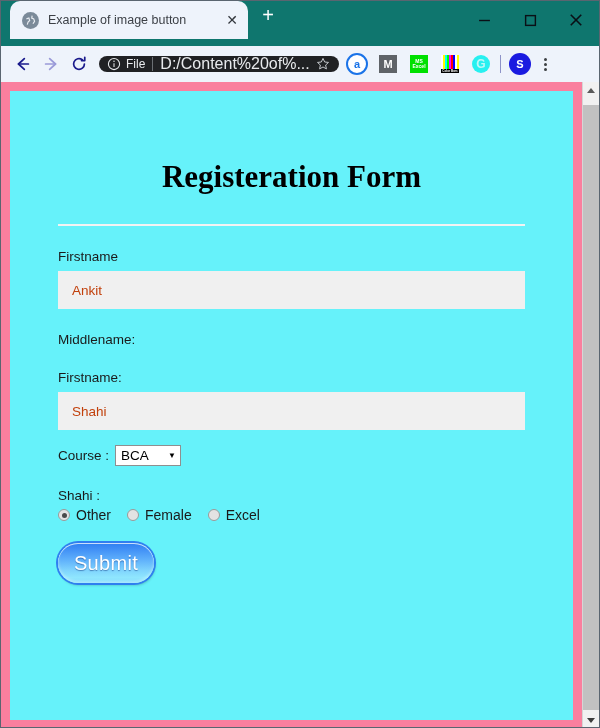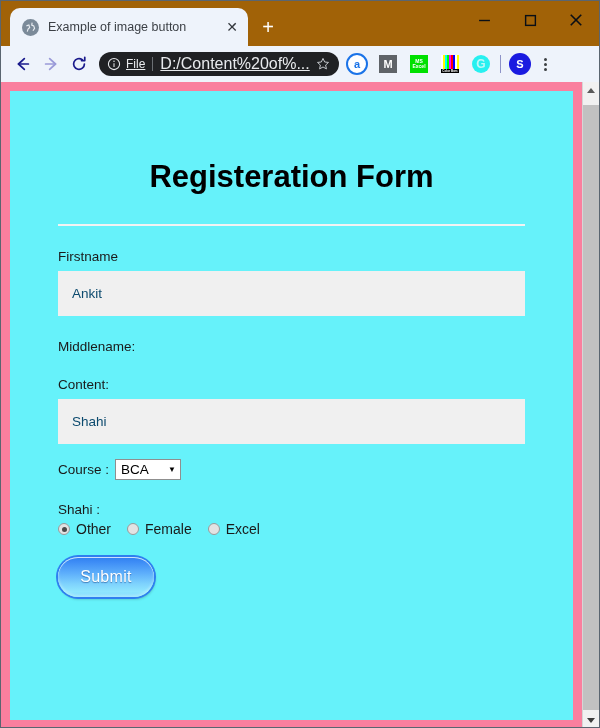--- a/index.html
+++ b/index.html
@@ -15,23 +15,23 @@
     box-sizing: border-box;
     border: 1px solid #5a6570;
     background: #0b8ffc;
     overflow: hidden;
   }
 
   
   .tabstrip {
     position: relative;
     height: 45px;
-    background: #a16207;
-    display: flex;
-    align-items: flex-end;
+    background: #0f766e;
+    display: flex;
+    align-items: flex-start;
   }
   .tab {
     position: relative;
     margin-left: 9px;
     width: 238px;
     height: 38px;
     background: #eef3fb;
     border-radius: 10px 10px 0 0;
     display: flex;
     align-items: center;
@@ -94,30 +94,29 @@
     box-sizing: border-box;
   }
   .navbtn {
     width: 28px; height: 28px;
     display: flex; align-items: center; justify-content: center;
     flex: 0 0 auto;
   }
   .omnibox {
     flex: 0 0 auto;
     width: 240px;
-    height: 24px;
+    height: 16px;
     margin-left: 6px;
     background: #202124;
     border-radius: 13px;
     display: flex;
     align-items: center;
     padding: 0 8px 0 7px;
     box-sizing: border-box;
     color: #e8eaed;
-    text-decoration: underline;
   }
   .omni-info {
     width: 15px; height: 15px;
     flex: 0 0 auto;
     display: flex; align-items: center; justify-content: center;
   }
   .omni-scheme {
     font-size: 12px;
     margin-left: 5px;
     color: #e8eaed;
@@ -242,43 +241,44 @@
     padding: 0 48px;
   }
   h1.form-title {
     margin: 0;
     padding-top: 68px;
     text-align: center;
     font-size: 31px;
     font-weight: bold;
     color: #000000;
     letter-spacing: 0px;
+    font-family: Liberation Serif, serif;
   }
   hr.rule {
     border: none;
     border-top: 2px solid #f3f3f3;
     margin: 29px 0 0 0;
   }
   .field { margin-top: 23px; }
   .field-label {
     font-size: 13.5px;
     color: #1a1a1a;
     margin-bottom: 7px;
   }
   .text-input {
     display: block;
     width: 100%;
     box-sizing: border-box;
-    height: 45px;
+    height: 38px;
     background: #f0f0f0;
     border: none;
     outline: none;
     font-family: "Liberation Sans", sans-serif;
     font-size: 13.5px;
-    color: #0c4a6e;
+    color: #c2410c;
     padding: 0 14px;
   }
   .row-course {
     margin-top: 15px;
     display: flex;
     align-items: center;
     font-size: 13.5px;
     color: #1a1a1a;
   }
   .select-box {
@@ -338,21 +338,21 @@
     border: none;
     border-radius: 20px;
     background: linear-gradient(180deg,
        #2f7ff0 0%, #3f8ef6 14%, #5fb0fb 42%, #7fd3fd 68%, #8fe6fe 86%, #7fdcfd 100%);
     box-shadow: inset 0 1px 0 rgba(255,255,255,0.75),
                 inset 0 -2px 3px rgba(255,255,255,0.35),
                 0 0 0 2px #2f7ff0,
                 1px 2px 3px rgba(0,0,0,0.28);
     color: #ffffff;
     font-family: "Liberation Sans", sans-serif;
-    font-size: 16px;
+    font-size: 20px;
     letter-spacing: 0.3px;
     text-shadow: 0 1px 1px rgba(20,60,130,0.55);
     display: flex; align-items: center; justify-content: center;
     padding: 0;
   }
 
   
   .scrollbar {
     width: 17px;
     height: 100%;
@@ -517,21 +517,21 @@
           <div class="field">
             <div class="field-label">Firstname</div>
             <input class="text-input" type="text" value="Ankit" style="">
           </div>
 
           <div class="field">
             <div class="field-label">Middlename:</div>
           </div>
 
           <div class="field">
-            <div class="field-label">Content:</div>
+            <div class="field-label">Firstname:</div>
             <input class="text-input" type="text" value="Shahi" style="">
           </div>
 
           <div class="row-course">
             <span>Course :</span>
             <span class="select-box">
               <span>BCA</span>
               <span class="select-arrow">▼</span>
             </span>
           </div>

